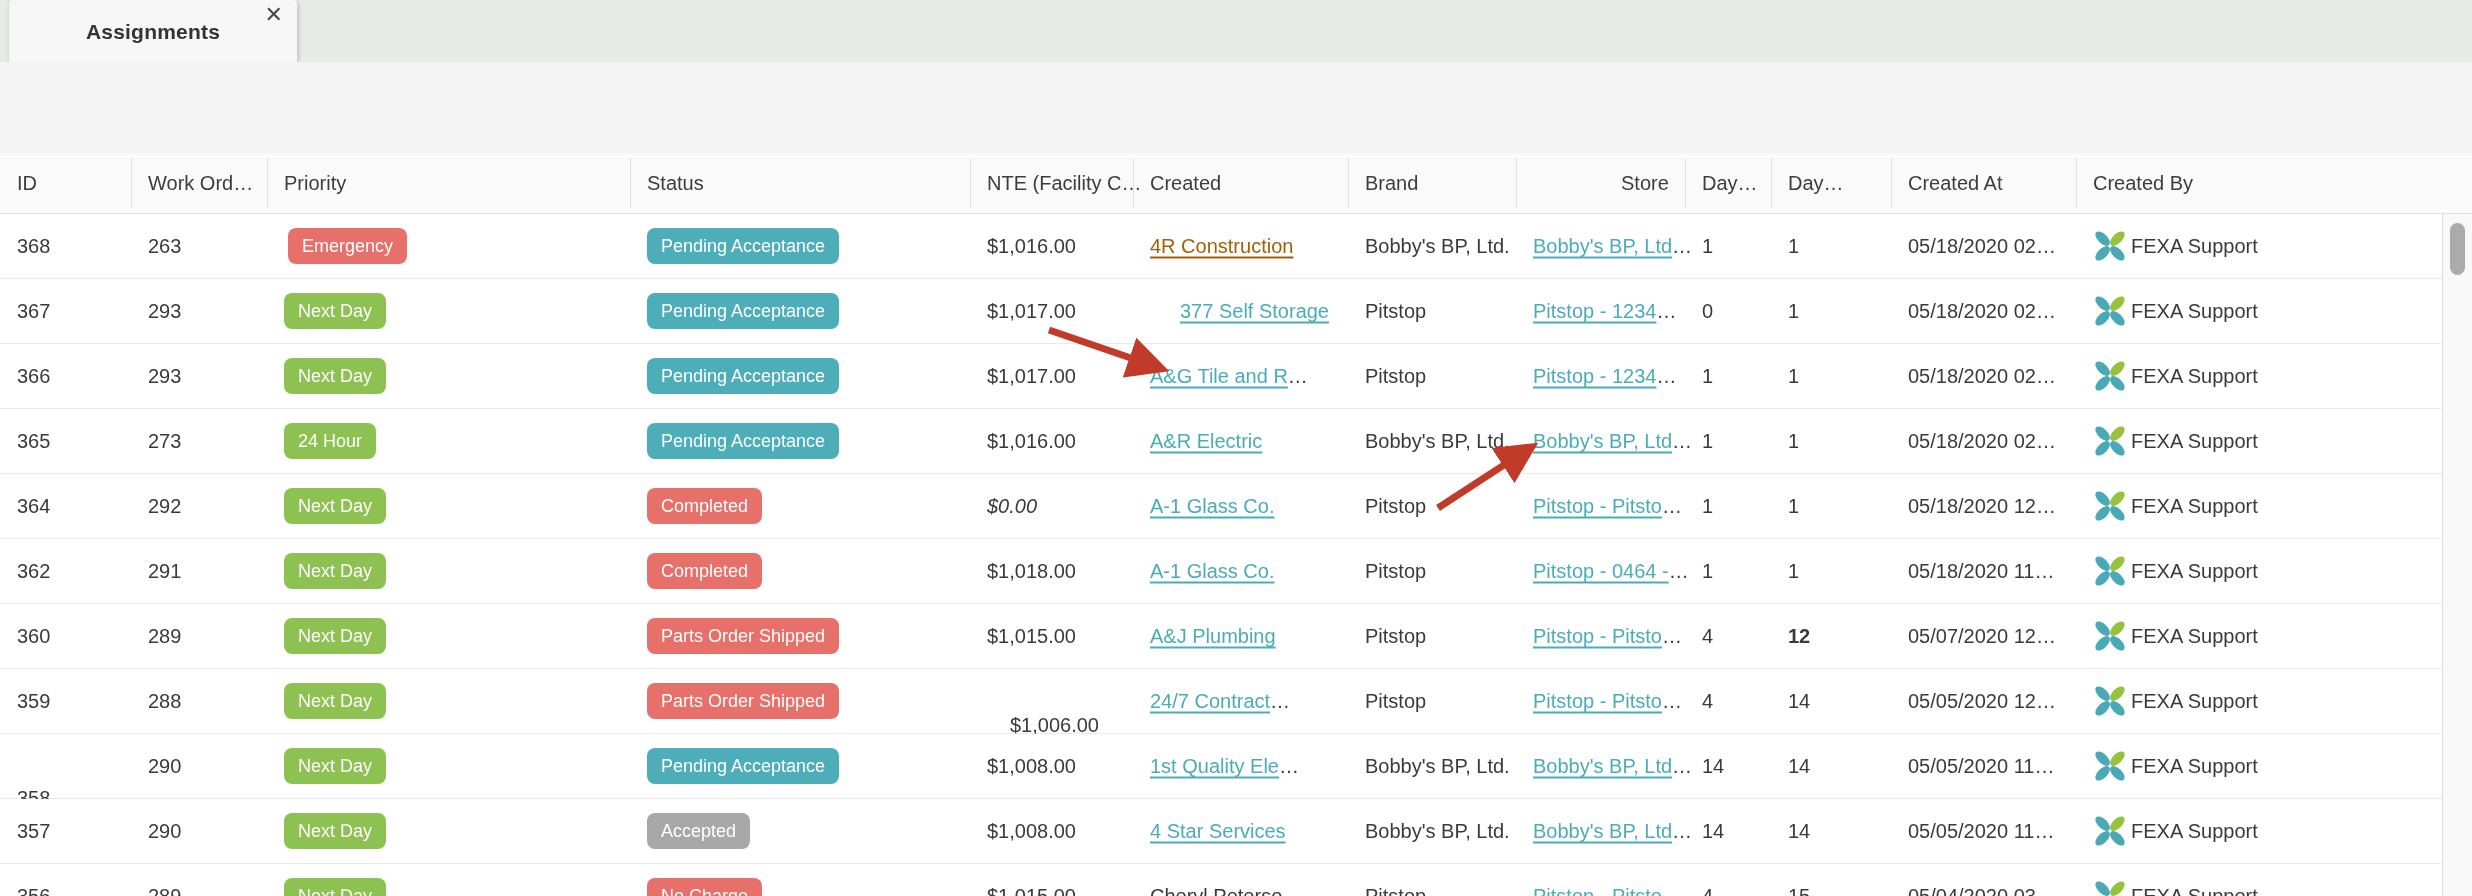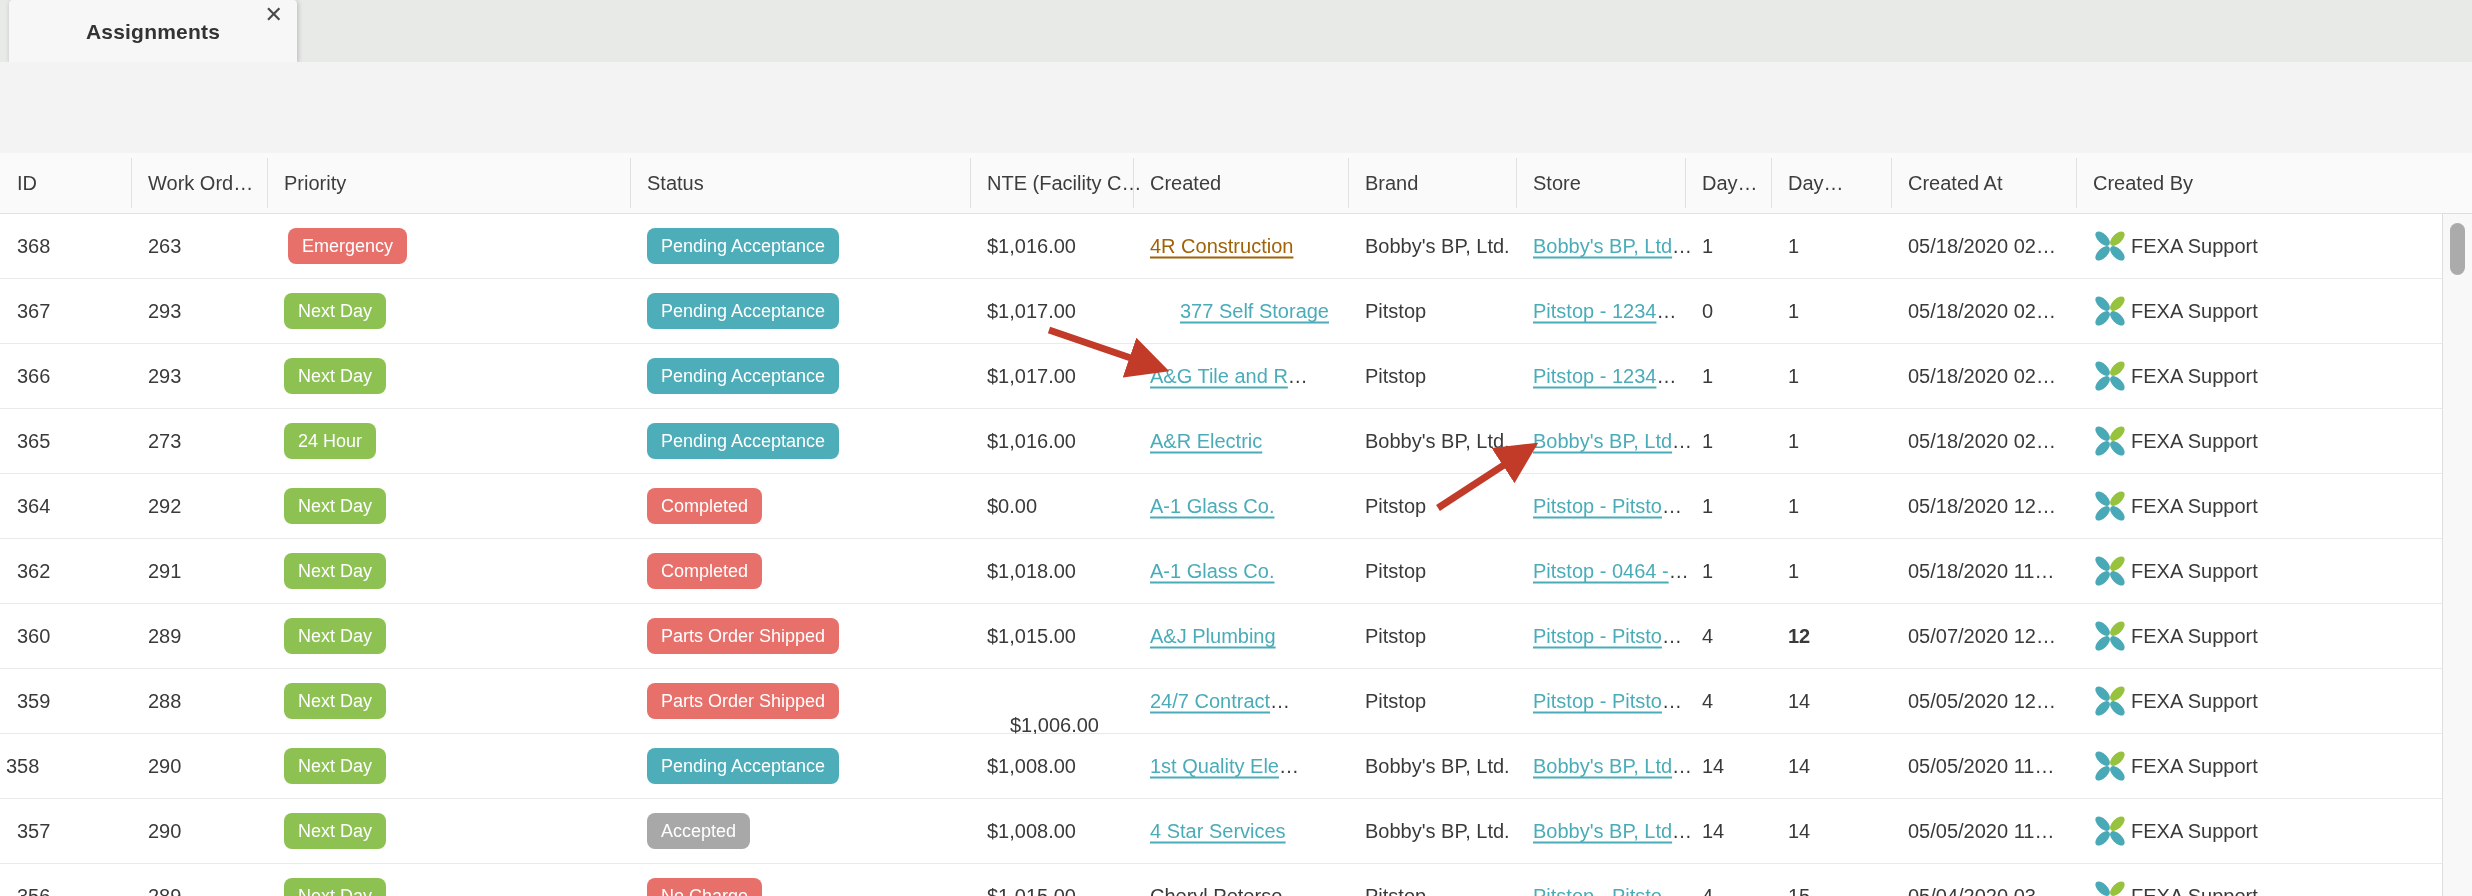--- a/index.html
+++ b/index.html
@@ -85,21 +85,21 @@
     <div class="hcell" style="left: 284px;">Priority</div>
     <div class="hdiv" style="left: 630px;"></div>
     <div class="hcell" style="left: 647px;">Status</div>
     <div class="hdiv" style="left: 970px;"></div>
     <div class="hcell" style="left: 987px;">NTE (Facility C…</div>
     <div class="hdiv" style="left: 1133px;"></div>
     <div class="hcell" style="left: 1150px;">Created</div>
     <div class="hdiv" style="left: 1348px;"></div>
     <div class="hcell" style="left: 1365px;">Brand</div>
     <div class="hdiv" style="left: 1516px;"></div>
-    <div class="hcell" style="left: 1533px; text-align: right;">Store</div>
+    <div class="hcell" style="left: 1621px; text-align: right;">Store</div>
     <div class="hdiv" style="left: 1685px;"></div>
     <div class="hcell" style="left: 1702px;">Day…</div>
     <div class="hdiv" style="left: 1771px;"></div>
     <div class="hcell" style="left: 1788px;">Day…</div>
     <div class="hdiv" style="left: 1891px;"></div>
     <div class="hcell" style="left: 1908px;">Created At</div>
     <div class="hdiv" style="left: 2076px;"></div>
     <div class="hcell" style="left: 2093px;">Created By</div>
   </div>
 
@@ -188,21 +188,21 @@
            <ellipse rx="9.6" ry="5" transform="translate(25.8 10.2) rotate(-45)" fill="#96c23d"></ellipse>
            <ellipse rx="9.6" ry="5" transform="translate(10.2 25.8) rotate(-45)" fill="#4aa9b6"></ellipse>
            <ellipse rx="9.6" ry="5" transform="translate(25.8 25.8) rotate(45)" fill="#4aa9b6"></ellipse>
         </svg>
         <span class="name">FEXA Support</span>
       </div>
     </div>
     <div class="trow">
       <div class="cell col-id" style="left: 17px;">364</div>
       <div class="cell col-work_order" style="left: 148px;">292</div>
-      <div class="cell col-nte" style="left: 987px;">$0.00</div>
+      <div class="cell col-nte" style="left: 987px; font-style: italic;">$0.00</div>
       <div class="cell col-brand" style="left: 1365px;">Pitstop</div>
       <div class="cell col-days_1" style="left: 1702px;">1</div>
       <div class="cell col-days_2" style="left: 1788px;">1</div>
       <div class="cell col-created_at" style="left: 1908px;">05/18/2020 12…</div>
       <div class="cell col-priority" style="left: 284px;"><span class="badge" style="background: rgb(141, 194, 83);">Next Day</span></div>
       <div class="cell col-status" style="left: 647px;"><span class="badge" style="background: rgb(232, 112, 107);">Completed</span></div>
       <div class="cell col-vendor" style="left: 1150px;"><span class="link" style="color: rgb(74, 172, 184);">A-1 Glass Co.</span></div>
       <div class="cell col-store" style="left: 1533px;"><span class="link" style="color: rgb(74, 172, 184);">Pitstop - Pitsto</span><span class="ellip">…</span></div>
       <div class="cell col-created_by createdby" style="left: 2093px;">
         <svg width="34" height="34" viewBox="0 0 36 36">
@@ -274,21 +274,21 @@
         <svg width="34" height="34" viewBox="0 0 36 36">
           <ellipse rx="9.6" ry="5" transform="translate(10.2 10.2) rotate(45)" fill="#4aa9b6"></ellipse>
            <ellipse rx="9.6" ry="5" transform="translate(25.8 10.2) rotate(-45)" fill="#96c23d"></ellipse>
            <ellipse rx="9.6" ry="5" transform="translate(10.2 25.8) rotate(-45)" fill="#4aa9b6"></ellipse>
            <ellipse rx="9.6" ry="5" transform="translate(25.8 25.8) rotate(45)" fill="#4aa9b6"></ellipse>
         </svg>
         <span class="name">FEXA Support</span>
       </div>
     </div>
     <div class="trow">
-      <div class="cell col-id" style="left: 6px;">358</div>
+      <div class="cell col-id" style="left: 17px; margin-top: 32px;">358</div>
       <div class="cell col-work_order" style="left: 148px;">290</div>
       <div class="cell col-nte" style="left: 987px;">$1,008.00</div>
       <div class="cell col-brand" style="left: 1365px;">Bobby's BP, Ltd.</div>
       <div class="cell col-days_1" style="left: 1702px;">14</div>
       <div class="cell col-days_2" style="left: 1788px;">14</div>
       <div class="cell col-created_at" style="left: 1908px;">05/05/2020 11…</div>
       <div class="cell col-priority" style="left: 284px;"><span class="badge" style="background: rgb(141, 194, 83);">Next Day</span></div>
       <div class="cell col-status" style="left: 647px;"><span class="badge" style="background: rgb(77, 173, 185);">Pending Acceptance</span></div>
       <div class="cell col-vendor" style="left: 1150px;"><span class="link" style="color: rgb(74, 172, 184);">1st Quality Ele</span><span class="ellip">…</span></div>
       <div class="cell col-store" style="left: 1533px;"><span class="link" style="color: rgb(74, 172, 184);">Bobby's BP, Ltd</span><span class="ellip">…</span></div>

